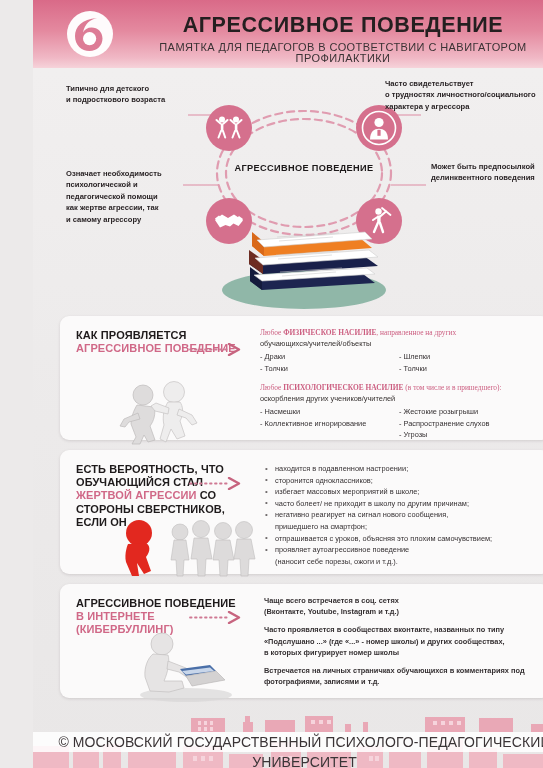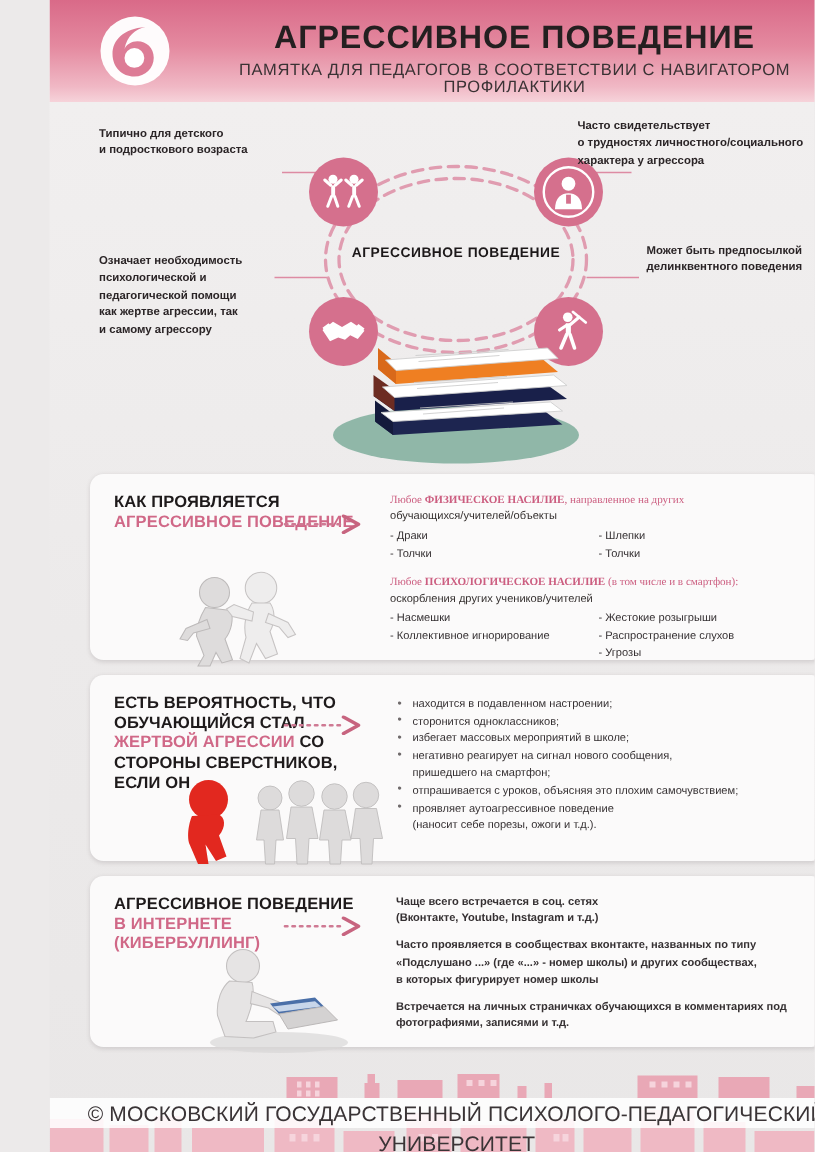--- a/index.html
+++ b/index.html
@@ -301,21 +301,21 @@
             <div>- Шлепки</div>
             <div>- Толчки</div>
           </div>
         </div>
       </div>
 
       <div style="height:9px"></div>
 
       <div>
         <div class="lead">
-          <span>Любое </span><b>ПСИХОЛОГИЧЕСКОЕ НАСИЛИЕ</b><span> (в том числе и в смартфон):</span>
+          <span>Любое </span><b>ПСИХОЛОГИЧЕСКОЕ НАСИЛИЕ</b><span> (в том числе и в пришедшего):</span>
         </div>
         <div class="sub-line">оскорбления других учеников/учителей</div>
         <div class="cols">
           <div class="col">
             <div>- Насмешки</div>
             <div>- Коллективное игнорирование</div>
           </div>
           <div class="col">
             <div>- Жестокие розыгрыши</div>
             <div>- Распространение слухов</div>
@@ -356,20 +356,21 @@
                    C29 33 28 27 24 25 Z"></path>
         </g>
       </svg>
     </div>
 
     <div class="card-right" style="left:204px; width:276px;">
       <ul class="bullets">
         <li><span>находится в подавленном настроении;</span></li>
         <li><span>сторонится одноклассников;</span></li>
         <li><span>избегает массовых мероприятий в школе;</span></li>
+        <li><span>часто болеет/ не приходит в школу по другим причинам;</span></li>
         <li><span>негативно реагирует на сигнал нового сообщения,</span><span class="cont">пришедшего на смартфон;</span></li>
         <li><span>отпрашивается с уроков, объясняя это плохим самочувствием;</span></li>
         <li><span>проявляет аутоагрессивное поведение</span><span class="cont">(наносит себе порезы, ожоги и т.д.).</span></li>
       </ul>
     </div>
   </div>
 
   <div class="card" id="card3">
     <div class="card-left">
       <div class="head-line hl-dark">АГРЕССИВНОЕ ПОВЕДЕНИЕ</div>

